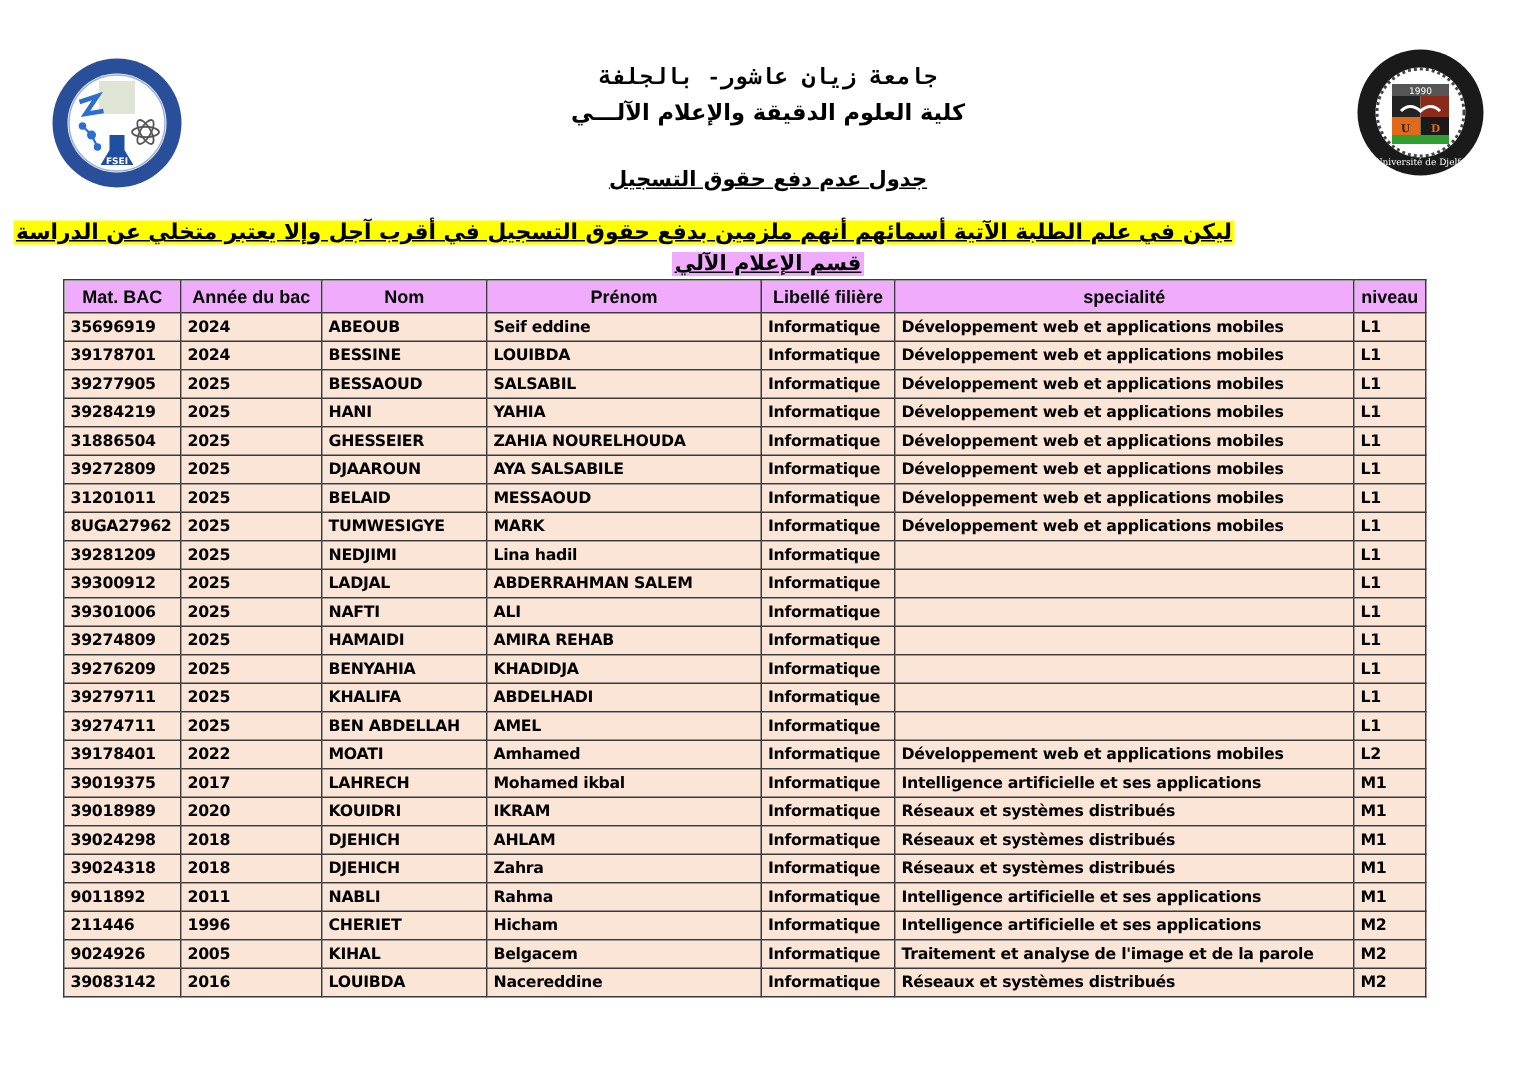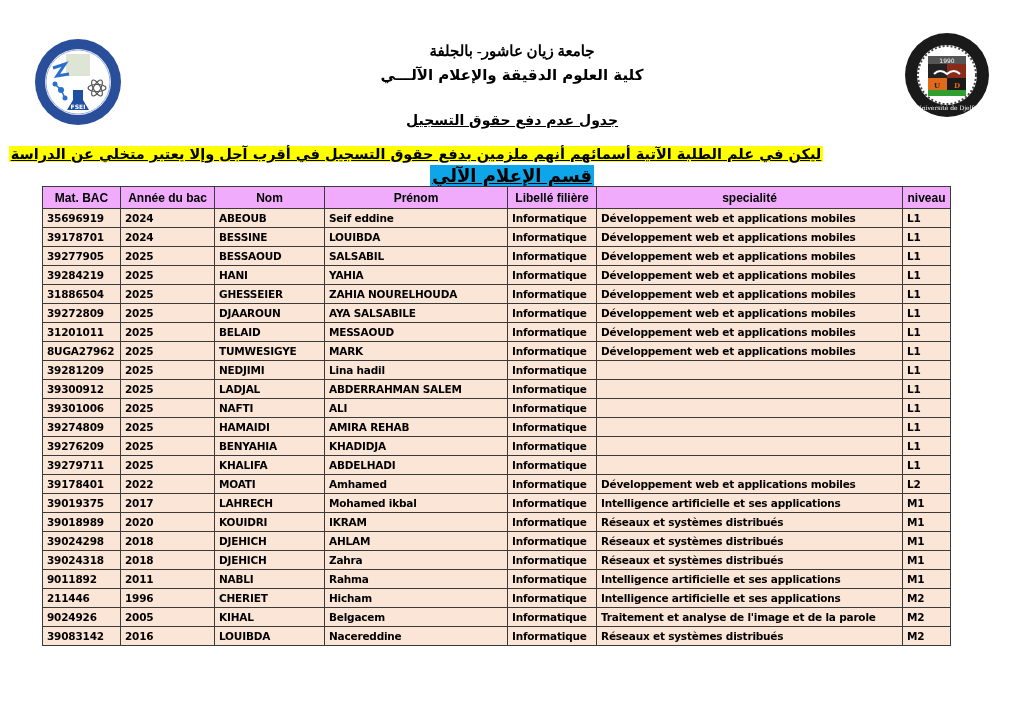--- a/index.html
+++ b/index.html
@@ -4,27 +4,27 @@
 <style>
   html, body { margin: 0; padding: 0; }
   body {
     width: 1024px; height: 724px; background: #ffffff; position: relative; overflow: hidden;
     font-family: "DejaVu Sans", sans-serif; color: #000;
   }
   .logo { position: absolute; border-radius: 50%; }
   #logo-left { left: 33px; top: 38px; width: 90px; height: 88px; }
   #logo-right { left: 904px; top: 30px; width: 86px; height: 90px; }
   .header-text { position: absolute; left: 0; width: 1024px; text-align: center; direction: rtl; }
-  #uni-name { top: 42px; font-size: 15px; font-weight: bold; font-family: Liberation Serif, serif; }
+  #uni-name { top: 42px; font-size: 15px; font-weight: bold; font-family: Liberation Mono, monospace; }
   #faculty-name { top: 66px; font-size: 15px; font-weight: bold; }
   #doc-title { top: 112px; font-size: 14px; font-weight: bold; text-decoration: underline; }
   #notice-wrap { position: absolute; top: 144px; left: 0; width: 832px; text-align: center; direction: rtl; }
   #notice { background: #ffff00; font-size: 14.5px; font-weight: bold; text-decoration: underline; padding: 0 2px; }
   #dept-wrap { position: absolute; top: 165px; left: 0; width: 1024px; text-align: center; direction: rtl; }
-  #dept { background: #0ea5e9; font-size: 18px; font-weight: bold; text-decoration: underline; padding: 0 2px; }
+  #dept { background: #f0abfc; font-size: 14px; font-weight: bold; text-decoration: underline; padding: 0 2px; }
 
   table#students {
     position: absolute; left: 42px; top: 186px; border-collapse: collapse;
     font-family: "Liberation Sans", sans-serif; table-layout: fixed;
   }
   #students th, #students td { border: 1px solid #3a3a3a; padding: 0 4px; white-space: nowrap; overflow: hidden; }
   #students th {
     height: 21px; font-size: 12px; font-weight: bold; background: #f0abfc; text-align: center;
   }
   #students td {
@@ -226,20 +226,29 @@
       <tr>
         <td>39279711</td>
         <td>2025</td>
         <td>KHALIFA</td>
         <td>ABDELHADI</td>
         <td>Informatique</td>
         <td></td>
         <td>L1</td>
       </tr>
       <tr>
+        <td>39274711</td>
+        <td>2025</td>
+        <td>BEN ABDELLAH</td>
+        <td>AMEL</td>
+        <td>Informatique</td>
+        <td></td>
+        <td>L1</td>
+      </tr>
+      <tr>
         <td>39178401</td>
         <td>2022</td>
         <td>MOATI</td>
         <td>Amhamed</td>
         <td>Informatique</td>
         <td>Développement web et applications mobiles</td>
         <td>L2</td>
       </tr>
       <tr>
         <td>39019375</td>

